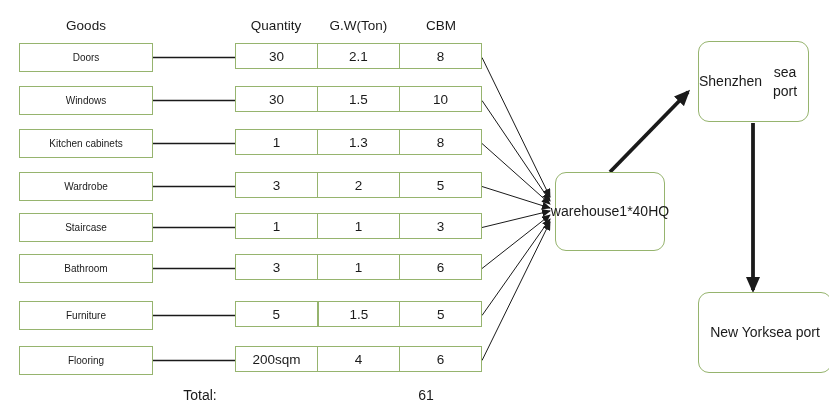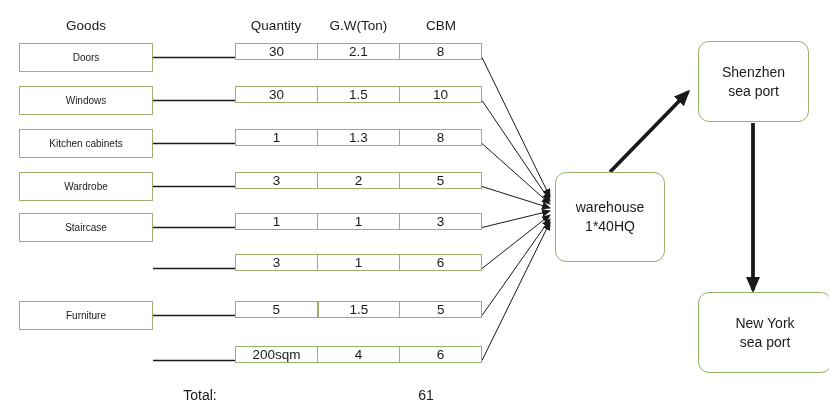--- a/index.html
+++ b/index.html
@@ -17,44 +17,44 @@
   #h-gw{left:317px;width:83px;}
   #h-cbm{left:400px;width:82px;}
   .row{position:absolute;left:0;width:829px;height:29px;}
   .goods-box{
     position:absolute;left:19px;top:0;width:134px;height:29px;
     border:1px solid var(--green,#96b46e);box-sizing:border-box;
     display:flex;align-items:center;justify-content:center;
     font-size:10px;background:#fff;
   }
   .cells{
-    position:absolute;left:235px;top:0;width:247px;height:17px;
+    position:absolute;left:235px;top:0;width:247px;height:26px;
     border:1px solid var(--green,#96b46e);box-sizing:border-box;
     display:flex;background:#fff;
   }
   .cell{
     flex:1 1 0;display:flex;align-items:center;justify-content:center;
     font-size:13.5px;box-sizing:border-box;
   }
   .cell + .cell{border-left:1px solid var(--green,#96b46e);}
   .row.thick-div .cell:nth-child(2){border-left:2.5px solid var(--green,#96b46e);}
   .total-label,.total-val{
     position:absolute;top:386px;height:18px;line-height:18px;
     text-align:center;font-size:14px;
   }
   #total-label{left:165px;width:70px;}
   #total-gw{left:312px;width:84px;margin-top:26px;}
   #total-cbm{left:384px;width:84px;}
   .node{
     position:absolute;border:1.3px solid var(--green,#96b46e);border-radius:11px;
-    box-sizing:border-box;background:#fff;display:flex;flex-direction:column;
+    box-sizing:border-box;background:#fff;display:flex;flex-direction:row;
     align-items:center;justify-content:center;font-size:14px;line-height:19px;
     text-align:center;
   }
-  #node-warehouse{left:555px;top:172px;width:110px;height:90px;}
+  #node-warehouse{left:555px;top:172px;width:110px;height:79px;}
   #node-shenzhen{left:698px;top:41px;width:111px;height:81px;}
   #node-newyork{left:698px;top:292px;width:134px;height:81px;}
   #lines{position:absolute;left:0;top:0;width:829px;height:415px;pointer-events:none;}
 </style>
 </head>
 <body>
 
 <div class="canvas">
 
   <div class="hdr" id="h-goods">Goods</div>
@@ -128,35 +128,37 @@
       </div>
       <div class="row" style="top: 213px;">
         <div class="goods-box">Staircase</div>
         <div class="cells">
           <div class="cell">1</div>
           <div class="cell">1</div>
           <div class="cell">3</div>
         </div>
       </div>
       <div class="row" style="top: 254px;">
+        <div class="goods-box">Bathroom</div>
         <div class="cells">
           <div class="cell">3</div>
           <div class="cell">1</div>
           <div class="cell">6</div>
         </div>
       </div>
       <div class="row thick-div" style="top: 301px;">
         <div class="goods-box">Furniture</div>
         <div class="cells">
           <div class="cell">5</div>
           <div class="cell">1.5</div>
           <div class="cell">5</div>
         </div>
       </div>
       <div class="row" style="top: 346px;">
+        <div class="goods-box">Flooring</div>
         <div class="cells">
           <div class="cell">200sqm</div>
           <div class="cell">4</div>
           <div class="cell">6</div>
         </div>
       </div>
     </div>
 
   <div class="total-label" id="total-label">Total:</div>
   <div class="total-val" id="total-gw">14.4</div>

